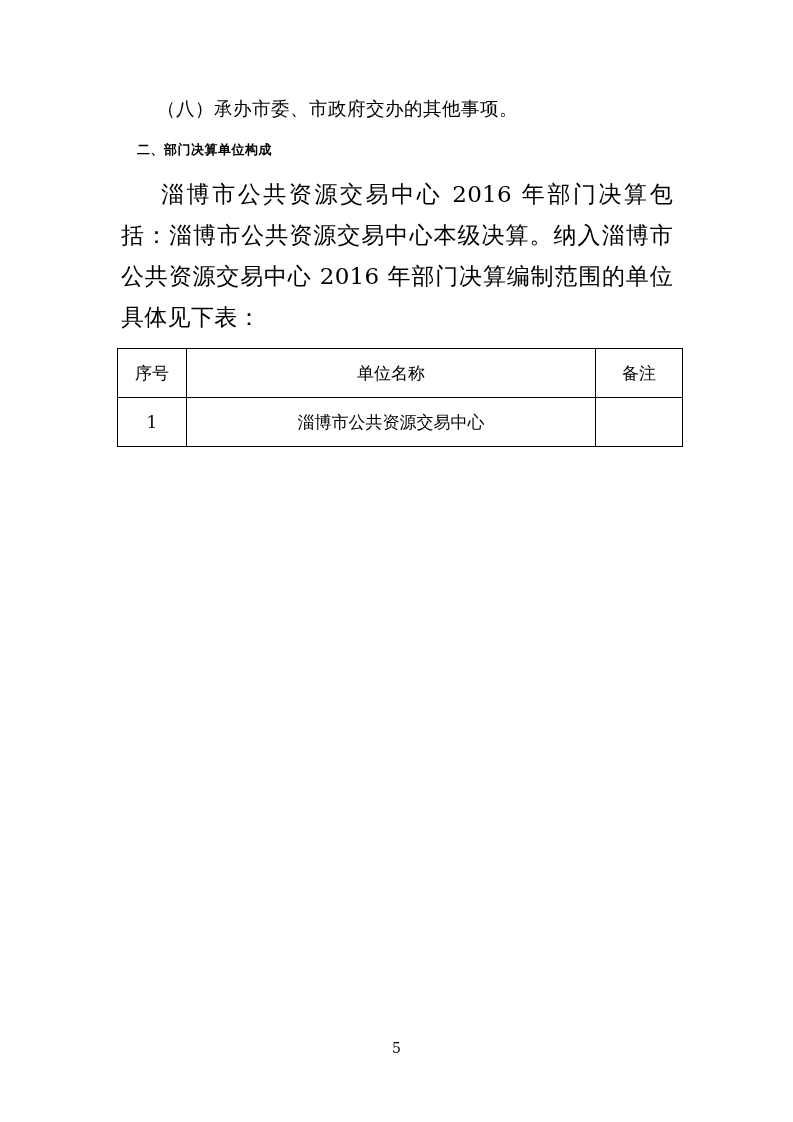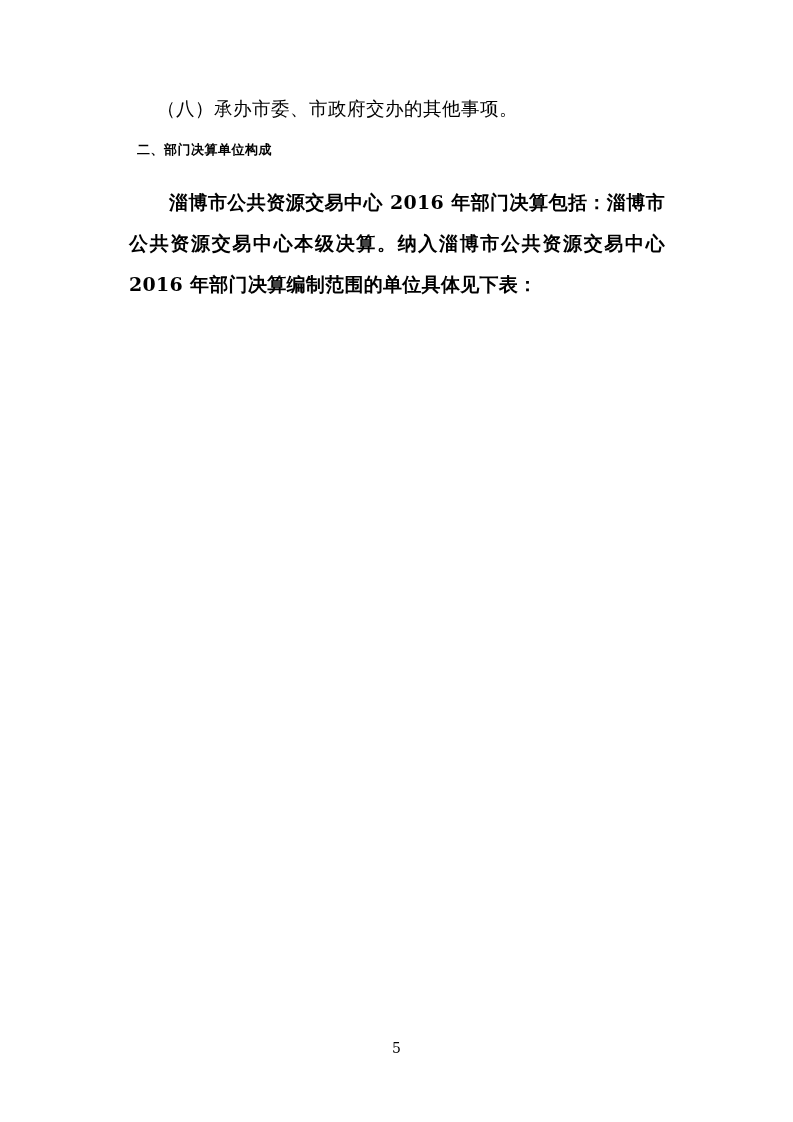--- a/index.html
+++ b/index.html
@@ -38,28 +38,27 @@
   .heading {
     font-size: 13px;
     line-height: 41px;
     font-weight: bold;
     font-family: "DejaVu Sans", "Liberation Sans", sans-serif;
     letter-spacing: 0.5px;
     margin: 0;
     text-indent: 20px;
   }
   .body-para {
-    font-size: 19px;
+    font-size: 23px;
     line-height: 41px;
     letter-spacing: 0.3px;
-    margin: 12px;
+    margin: 4px;
     text-align: justify;
     text-justify: inter-ideograph;
     text-indent: 40px;
-    font-weight: bold;
   }
   table.unit-table {
     border-collapse: collapse;
     width: 556px;
     margin-top: 10px;
     table-layout: fixed;
   }
   table.unit-table td {
     border: 1px solid #000000;
     font-size: 17px;
@@ -87,18 +86,32 @@
 <div class="page">
 
   <div class="content">
 
     <p class="para indent2">（八）承办市委、市政府交办的其他事项。</p>
 
     <p class="heading">二、部门决算单位构成</p>
 
     <p class="body-para">淄博市公共资源交易中心 2016 年部门决算包括：淄博市公共资源交易中心本级决算。纳入淄博市公共资源交易中心 2016 年部门决算编制范围的单位具体见下表：</p>
 
+    <table class="unit-table">
+      <tbody>
+        <tr>
+          <td class="col-no">序号</td>
+          <td class="col-name">单位名称</td>
+          <td class="col-note">备注</td>
+        </tr>
+        <tr>
+          <td class="col-no">1</td>
+          <td class="col-name">淄博市公共资源交易中心</td>
+          <td class="col-note"></td>
+        </tr>
+      </tbody>
+    </table>
 
   </div>
 
   <div class="page-number">5</div>
 
 </div>
 
 </body></html>

